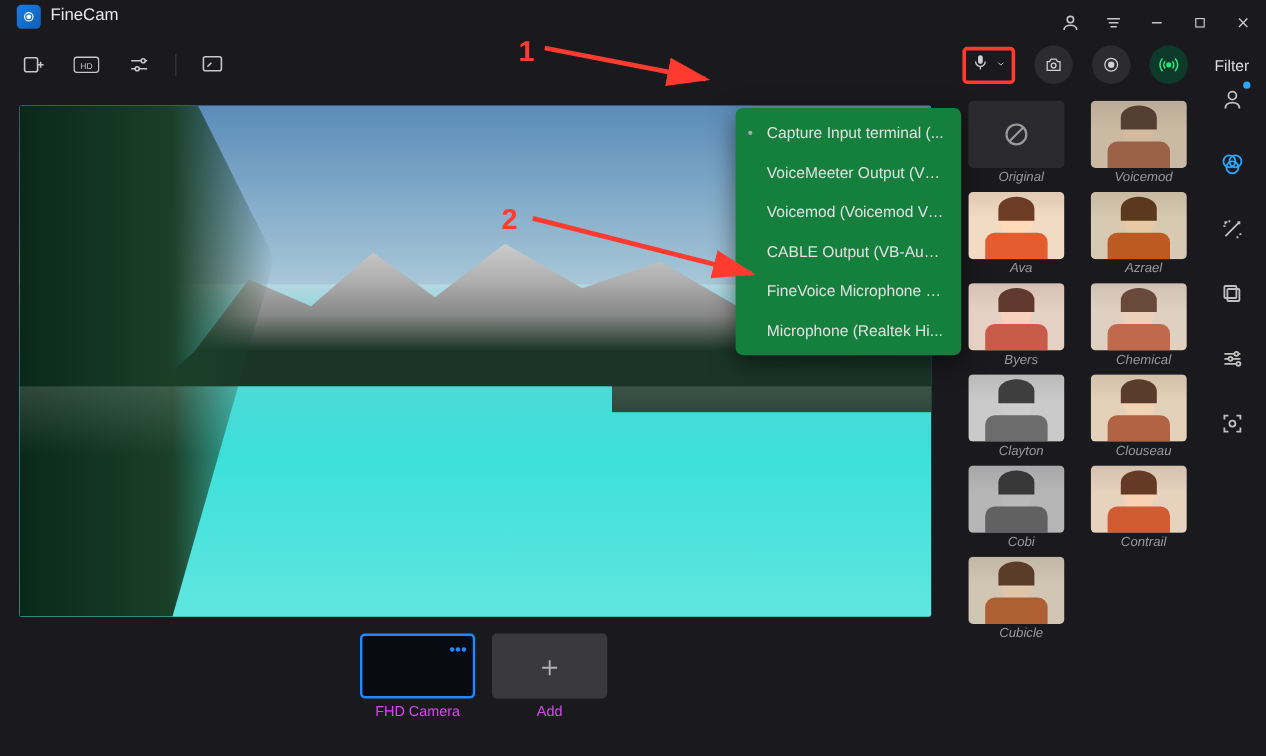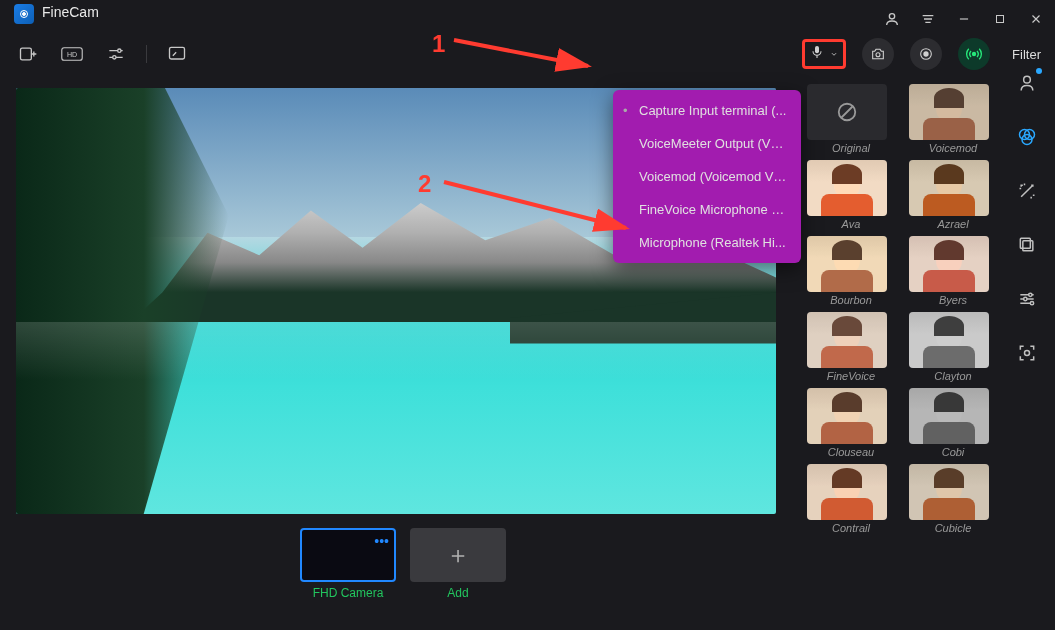--- a/index.html
+++ b/index.html
@@ -91,26 +91,26 @@
 }
 .source-card { width:96px; text-align:center; }
 .source-thumb {
   width:96px;height:54px;border-radius:4px;position:relative;
   display:flex;align-items:center;justify-content:center;
 }
 .source-thumb.active { background:#0a0a12; border:2px solid #2188ff; }
 .source-thumb.add { background:#3a3a3e; }
 .source-dots { position:absolute;top:3px;right:5px;color:#2188ff;font-size:14px; }
 .source-plus { color:#b0b0b0; font-size:24px; font-weight:300; }
-.source-label { font-size:12px;color:#22c55e;margin-top:4px; }
+.source-label { font-size:12px;color:#d946ef;margin-top:4px; }
 .dropdown {
   position:absolute;
   top: 90px; left: 613px;
   width: 188px;
-  background:#a21caf;
+  background:#15803d;
   border-radius:6px;
   padding:4px 0;
   box-shadow:0 6px 20px rgba(0,0,0,0.5);
 }
 .dropdown-item {
   padding:9px 14px 9px 26px;
   font-size:13px;
   color:#e0e0e0;
   white-space:nowrap;overflow:hidden;text-overflow:ellipsis;
   cursor:pointer;
@@ -287,20 +287,21 @@
     </div>
   <div class="trees-right"></div>
   <div class="trees-left"></div>
   <div class="reflection"></div>
 </div>
 
 <div class="dropdown">
   <div class="dropdown-item sel">Capture Input terminal (...</div>
   <div class="dropdown-item">VoiceMeeter Output (VB...</div>
   <div class="dropdown-item">Voicemod (Voicemod Vir...</div>
+  <div class="dropdown-item">CABLE Output (VB-Audi...</div>
   <div class="dropdown-item">FineVoice Microphone (F...</div>
   <div class="dropdown-item">Microphone (Realtek Hi...</div>
 </div>
 
 <div class="source-strip">
   <div class="source-card">
     <div class="source-thumb active">
       <span class="source-dots">•••</span>
     </div>
     <div class="source-label">FHD Camera</div>
@@ -341,42 +342,34 @@
   </div>
   <div class="filter-item">
     <div class="filter-thumb f-azrael">
         <div class="face">
           <div class="shirt"></div>
         </div>
       </div>
     <div class="filter-label2">Azrael</div>
   </div>
   <div class="filter-item">
-    <div class="filter-thumb f-bourbon">
-        <div class="face">
-          <div class="shirt"></div>
-        </div>
-      </div>
-    <div class="filter-label2">Bourbon</div>
-  </div>
-  <div class="filter-item">
     <div class="filter-thumb f-byers">
         <div class="face">
           <div class="shirt"></div>
         </div>
       </div>
     <div class="filter-label2">Byers</div>
   </div>
   <div class="filter-item">
     <div class="filter-thumb f-chemical">
         <div class="face">
           <div class="shirt"></div>
         </div>
       </div>
-    <div class="filter-label2">FineVoice</div>
+    <div class="filter-label2">Chemical</div>
   </div>
   <div class="filter-item">
     <div class="filter-thumb f-clayton">
         <div class="face">
           <div class="shirt"></div>
         </div>
       </div>
     <div class="filter-label2">Clayton</div>
   </div>
   <div class="filter-item">

